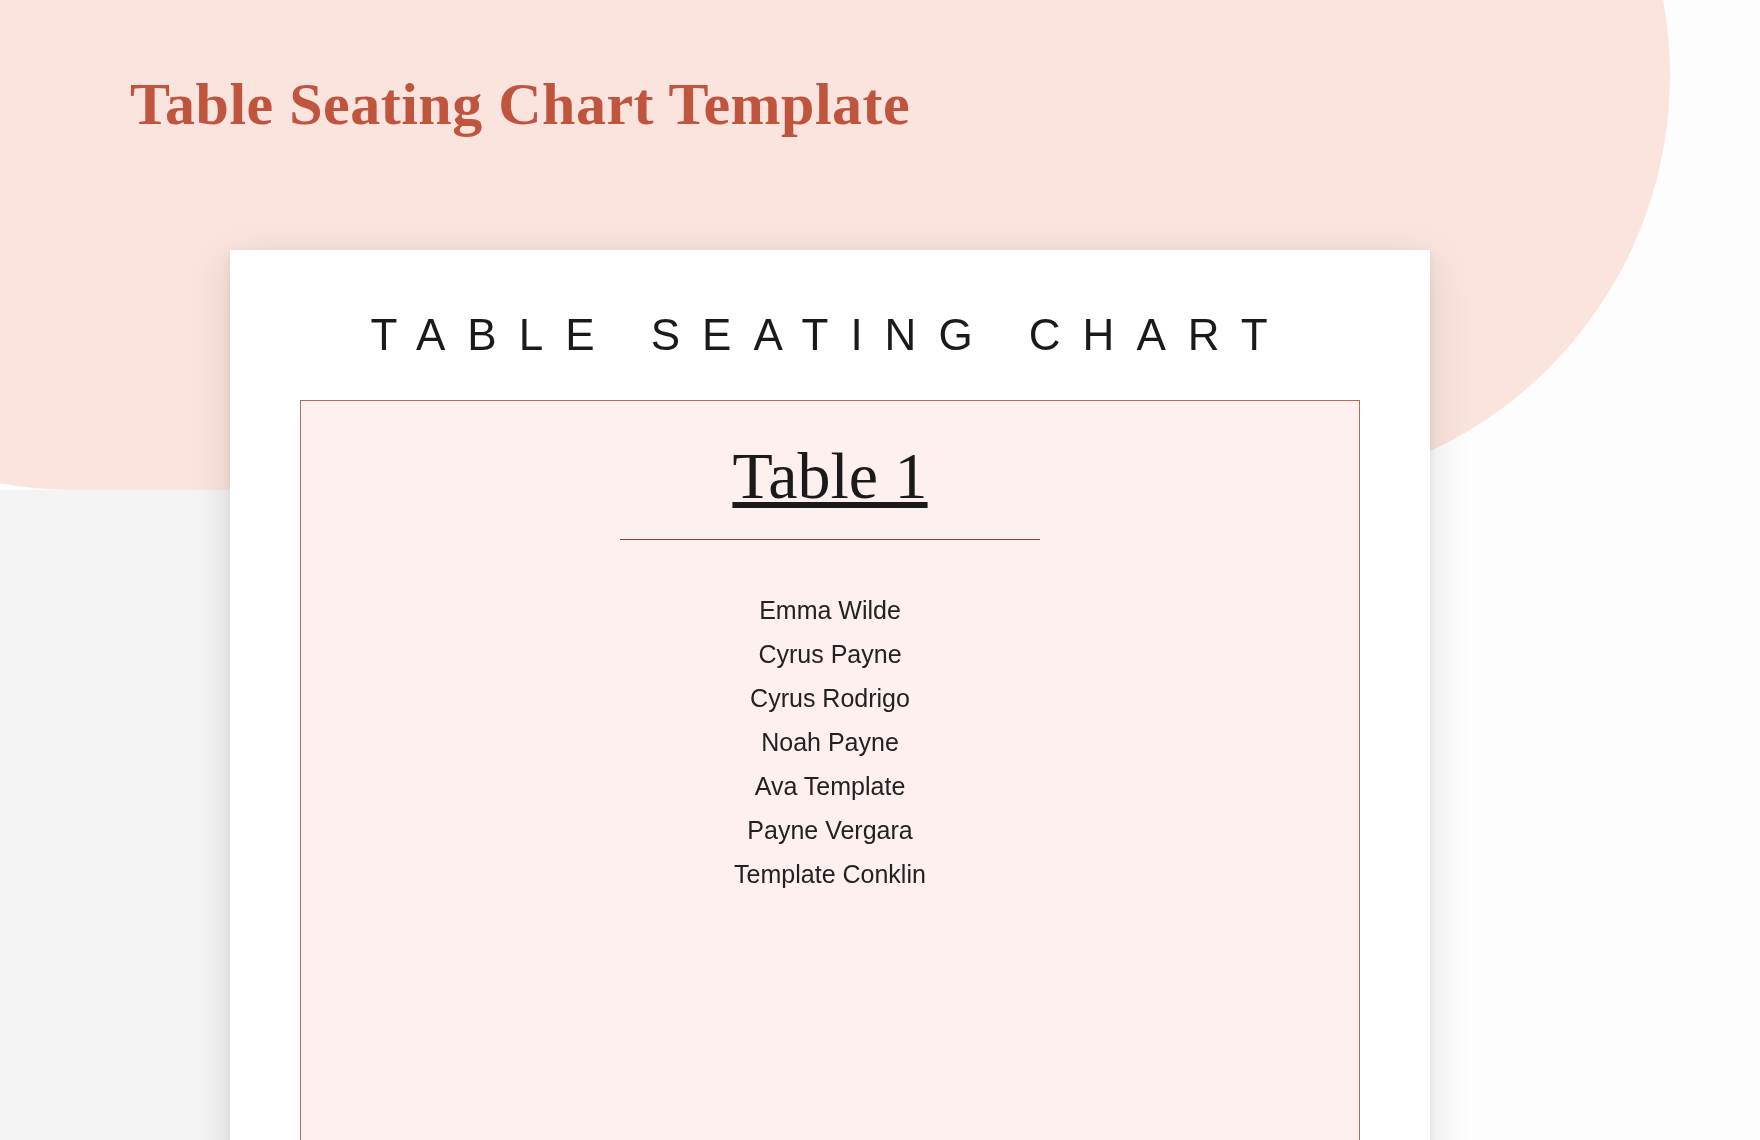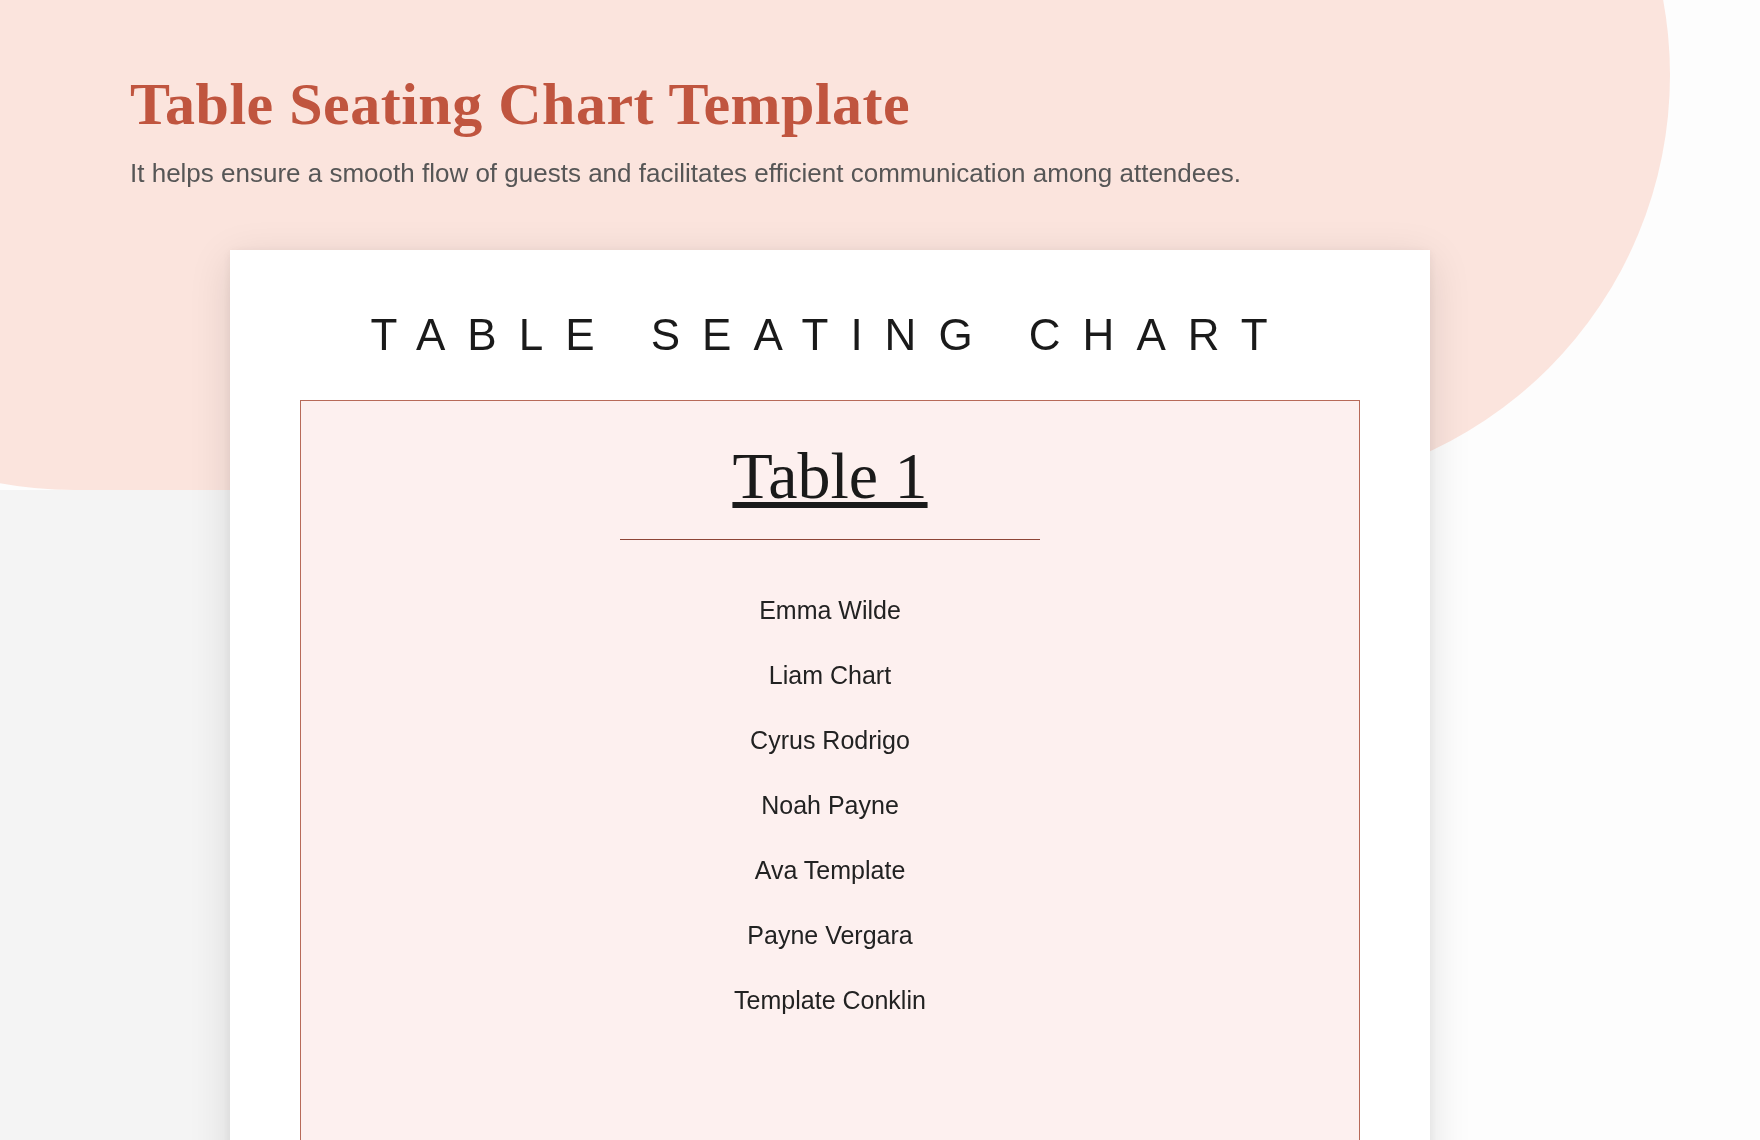--- a/index.html
+++ b/index.html
@@ -93,50 +93,49 @@
     width: 420px;
     height: 0;
     border-top: 1.5px solid #8d4536;
     margin: 30px auto 56px auto;
   }
 
   .guest-list {
     list-style: none;
     display: flex;
     flex-direction: column;
-    gap: 36px;
+    gap: 15px;
     align-items: center;
   }
   .guest-list li {
     font-size: 25px;
     color: #222;
     font-weight: 500;
     font-family: "Segoe UI", Arial, sans-serif;
   }
 </style>
 </head>
 <body>
 
 <div class="stage">
 
   <div class="banner-shape"></div>
   <div class="grey-block"></div>
 
   <h1 class="page-title">Table Seating Chart Template</h1>
-  <p class="page-subtitle">It helps ensure a smooth flow of guests and facilitates efficient communication among attendees.</p>
 
   <div class="card">
     <div class="chart-title">TABLE SEATING CHART</div>
 
     <div class="inner-frame">
       <div class="table-label">Table 1</div>
       <div class="divider"></div>
       <ul class="guest-list">
         <li>Emma Wilde</li>
-        <li>Liam Chart</li>
+        <li>Cyrus Payne</li>
         <li>Cyrus Rodrigo</li>
         <li>Noah Payne</li>
         <li>Ava Template</li>
         <li>Payne Vergara</li>
         <li>Template Conklin</li>
       </ul>
     </div>
   </div>
 
 </div>

